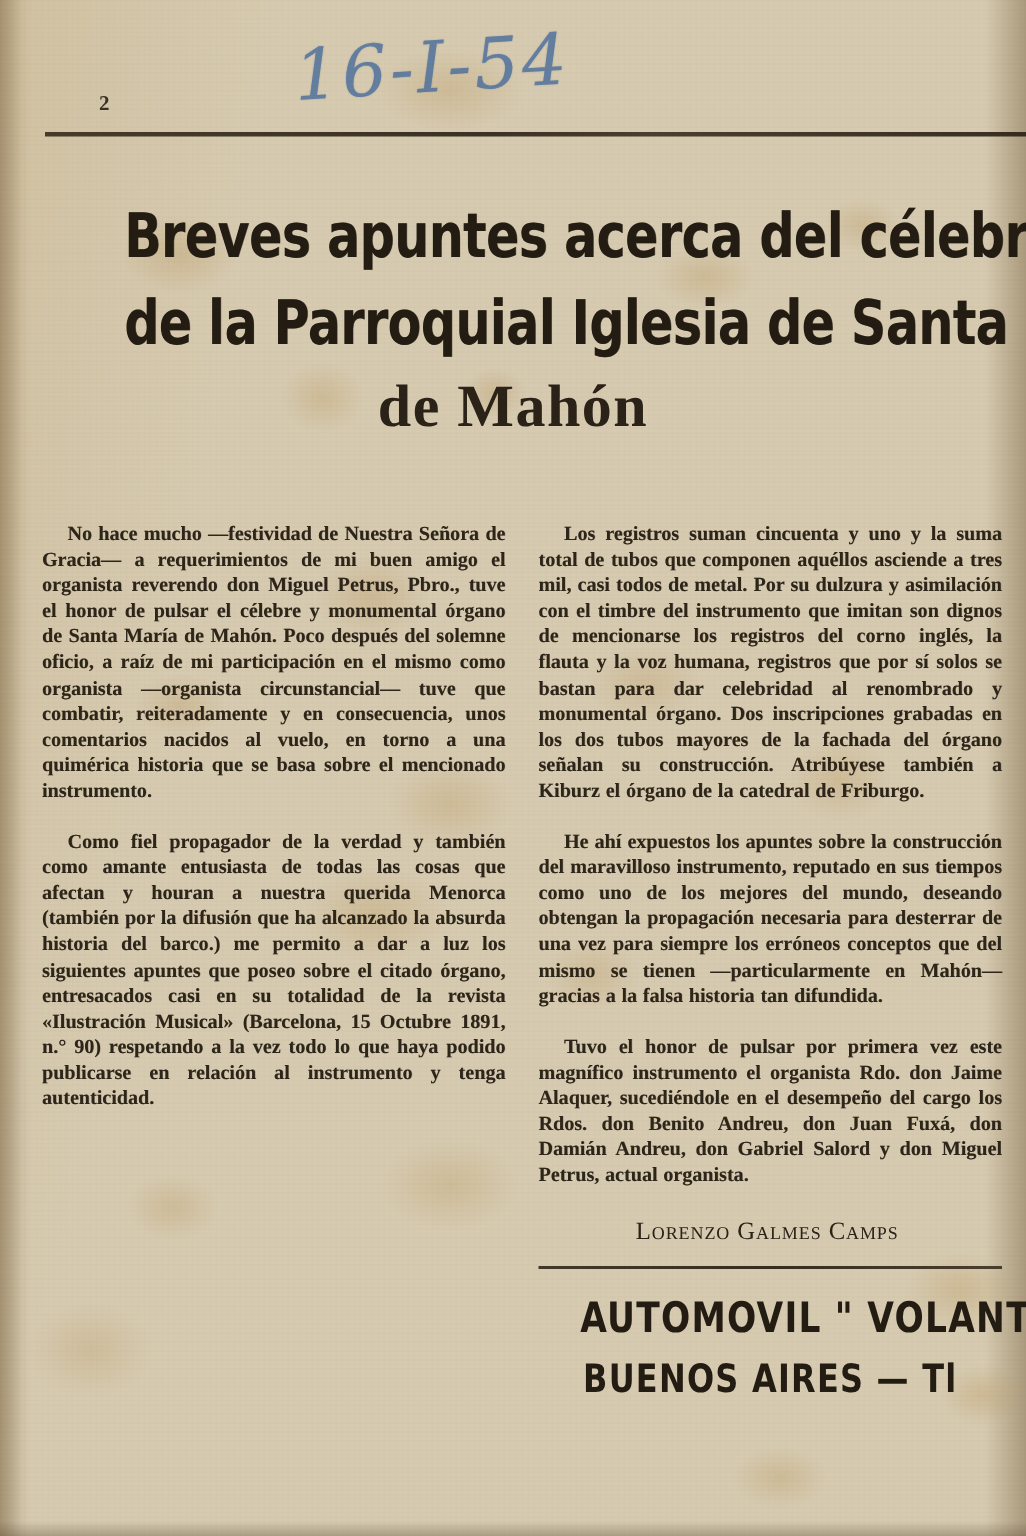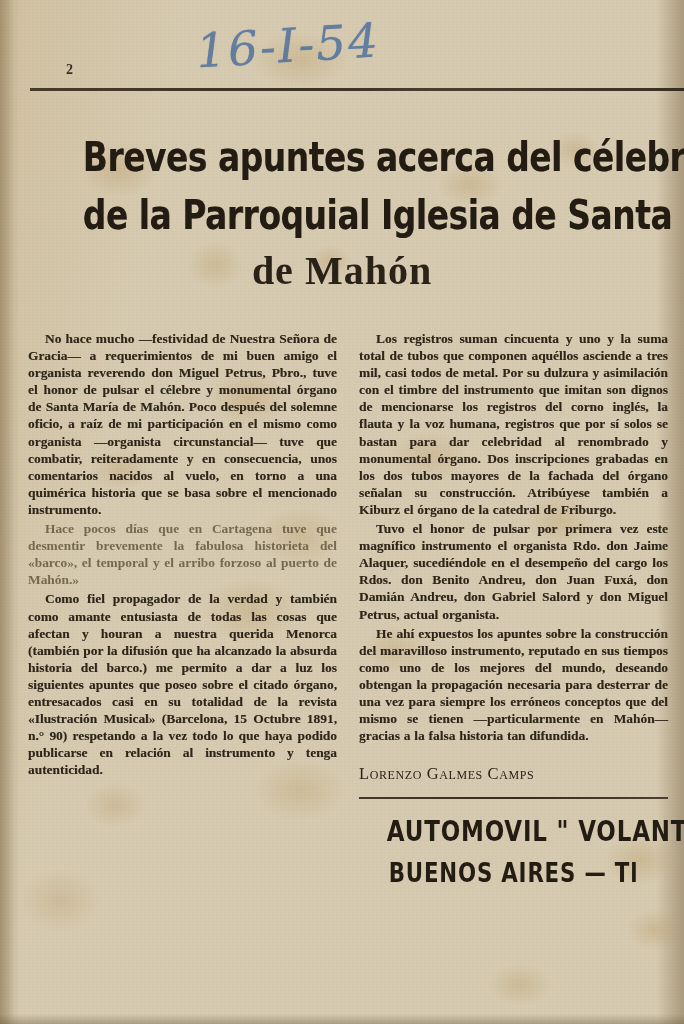--- a/index.html
+++ b/index.html
@@ -127,42 +127,42 @@
     position: absolute;
     left: 28px;
     top: 330px;
     width: 640px;
     display: flex;
     gap: 22px;
   }
   .col { width: 309px; }
 
   p.body {
-    margin: 0 0 2px 0;
+    margin: 17px 0 2px 0;
     font-family: "Liberation Serif", "DejaVu Serif", serif;
     font-size: 13.4px;
     line-height: 17.1px;
     text-align: justify;
     text-indent: 17px;
     font-weight: 700;
     color: #2d2519;
     word-spacing: .5px;
     text-shadow: 0.3px 0 0 rgba(45,37,25,.35);
   }
 
   
   p.faded {
     color: rgba(74,62,42,.70);
     text-shadow: none;
   }
   .wash2 { color: rgba(86,72,50,.58); }
 
   .byline {
     margin-top: 20px;
-    text-align: left;
+    text-align: center;
     font-family: "Liberation Serif", "DejaVu Serif", serif;
     font-variant: small-caps;
     font-size: 16.5px;
     letter-spacing: .6px;
     color: #2b2318;
     font-weight: 400;
     padding-right: 4px;
   }
 
   .rule-ad {
@@ -227,28 +227,27 @@
   <div class="headline">
     <div class="hl-line">Breves apuntes acerca del célebre órgano</div>
     <div class="hl-line">de la Parroquial Iglesia de Santa María</div>
     <div class="hl-sub">de Mahón</div>
   </div>
 
   <div class="columns">
 
     <div class="col">
       <p class="body">No hace mucho —festividad de Nuestra Señora de Gracia— a requerimientos de mi buen amigo el organista reverendo don Miguel Petrus, Pbro., tuve el honor de pulsar el célebre y monumental órgano de Santa María de Mahón. Poco después del solemne oficio, a raíz de mi participación en el mismo como organista —organista circunstancial— tuve que combatir, reiteradamente y en consecuencia, unos comentarios nacidos al vuelo, en torno a una quimérica historia que se basa sobre el mencionado instrumento.</p>
-      <p class="body faded">Hace pocos días que en Cartagena tuve que desmentir brevemente la fabulosa historieta del «barco», el temporal y el arribo forzoso al puerto de Mahón.»</p>
       <p class="body">Como fiel propagador de la verdad y también como amante entusiasta de todas las cosas que afectan y houran a nuestra querida Menorca (también por la difusión que ha alcanzado la absurda historia del barco.) me permito a dar a luz los siguientes apuntes que poseo sobre el citado órgano, entresacados casi en su totalidad de la revista «Ilustración Musical» (Barcelona, 15 Octubre 1891, n.° 90) respetando a la vez todo lo que haya podido publicarse en relación al instrumento y tenga autenticidad.</p>
     </div>
 
     <div class="col">
       <p class="body">Los registros suman cincuenta y uno y la suma total de tubos que componen aquéllos asciende a tres mil, casi todos de metal. Por su dulzura y asimilación con el timbre del instrumento que imitan son dignos de mencionarse los registros del corno inglés, la flauta y la voz humana, registros que por sí solos se bastan para dar celebridad al renombrado y monumental órgano. Dos inscripciones grabadas en los dos tubos mayores de la fachada del órgano señalan su construcción. Atribúyese también a Kiburz el órgano de la catedral de Friburgo.</p>
+      <p class="body">He ahí expuestos los apuntes sobre la construcción del maravilloso instrumento, reputado en sus tiempos como uno de los mejores del mundo, deseando obtengan la propagación necesaria para desterrar de una vez para siempre los erróneos conceptos que del mismo se tienen —particularmente en Mahón— gracias a la falsa historia tan difundida.</p>
       <p class="body wash2">Tuvo el honor de pulsar por primera vez este magnífico instrumento el organista Rdo. don Jaime Alaquer, sucediéndole en el desempeño del cargo los Rdos. don Benito Andreu, don Juan Fuxá, don Damián Andreu, don Gabriel Salord y don Miguel Petrus, actual organista.</p>
-      <p class="body">He ahí expuestos los apuntes sobre la construcción del maravilloso instrumento, reputado en sus tiempos como uno de los mejores del mundo, deseando obtengan la propagación necesaria para desterrar de una vez para siempre los erróneos conceptos que del mismo se tienen —particularmente en Mahón— gracias a la falsa historia tan difundida.</p>
 
       <div class="byline">Lorenzo Galmes Camps</div>
 
       <div class="rule-ad"></div>
 
       <div class="ad-title">AUTOMOVIL  " VOLANTE "</div>
       <div class="ad-sub">BUENOS AIRES — Tl</div>
     </div>
 
   </div>

